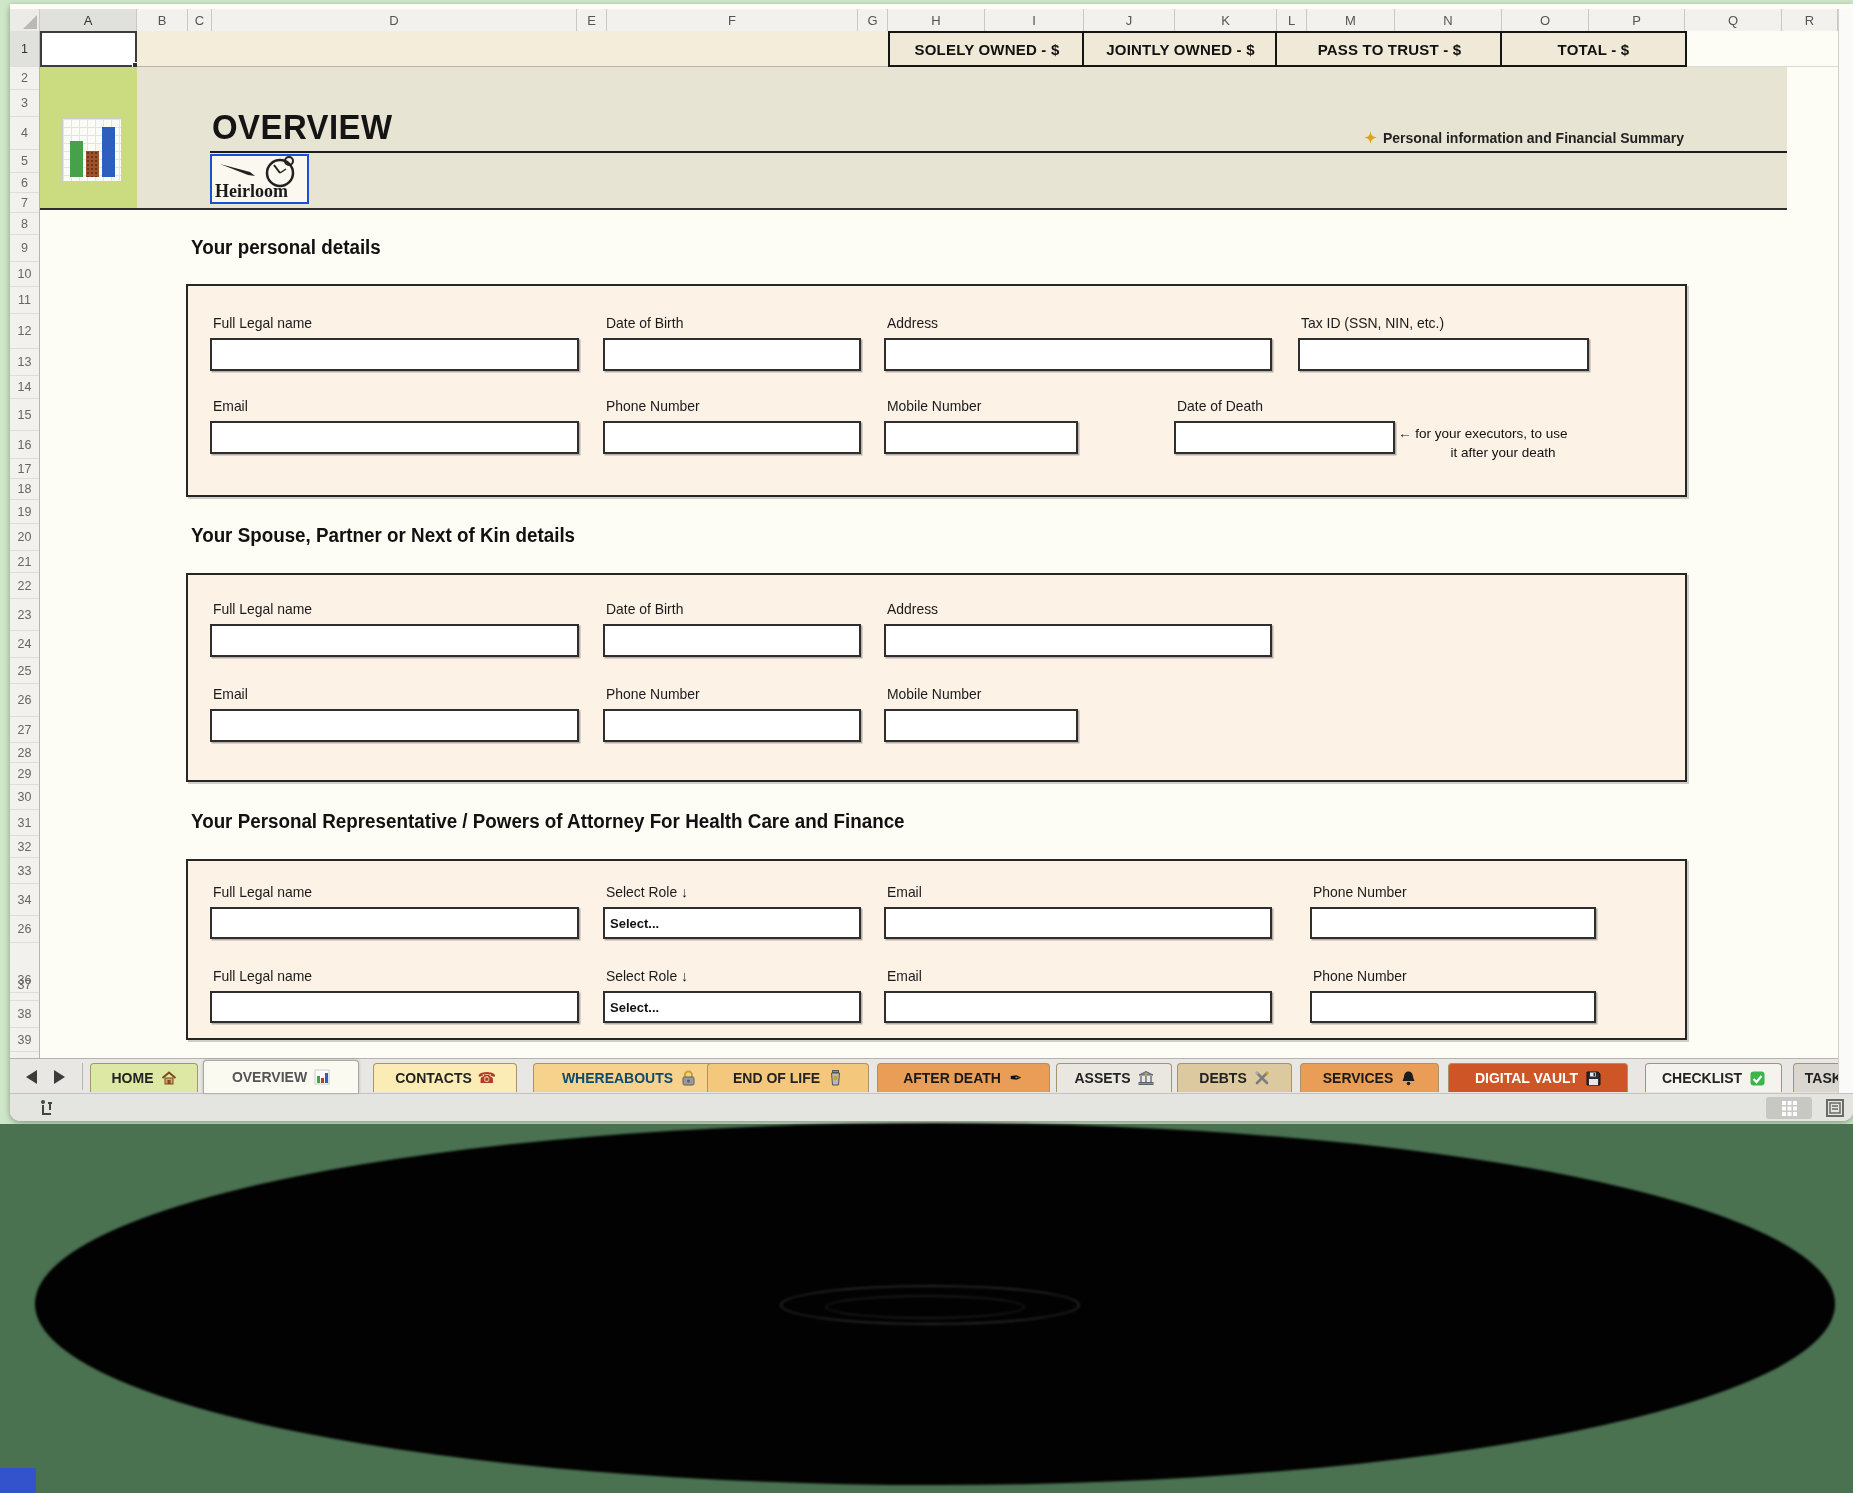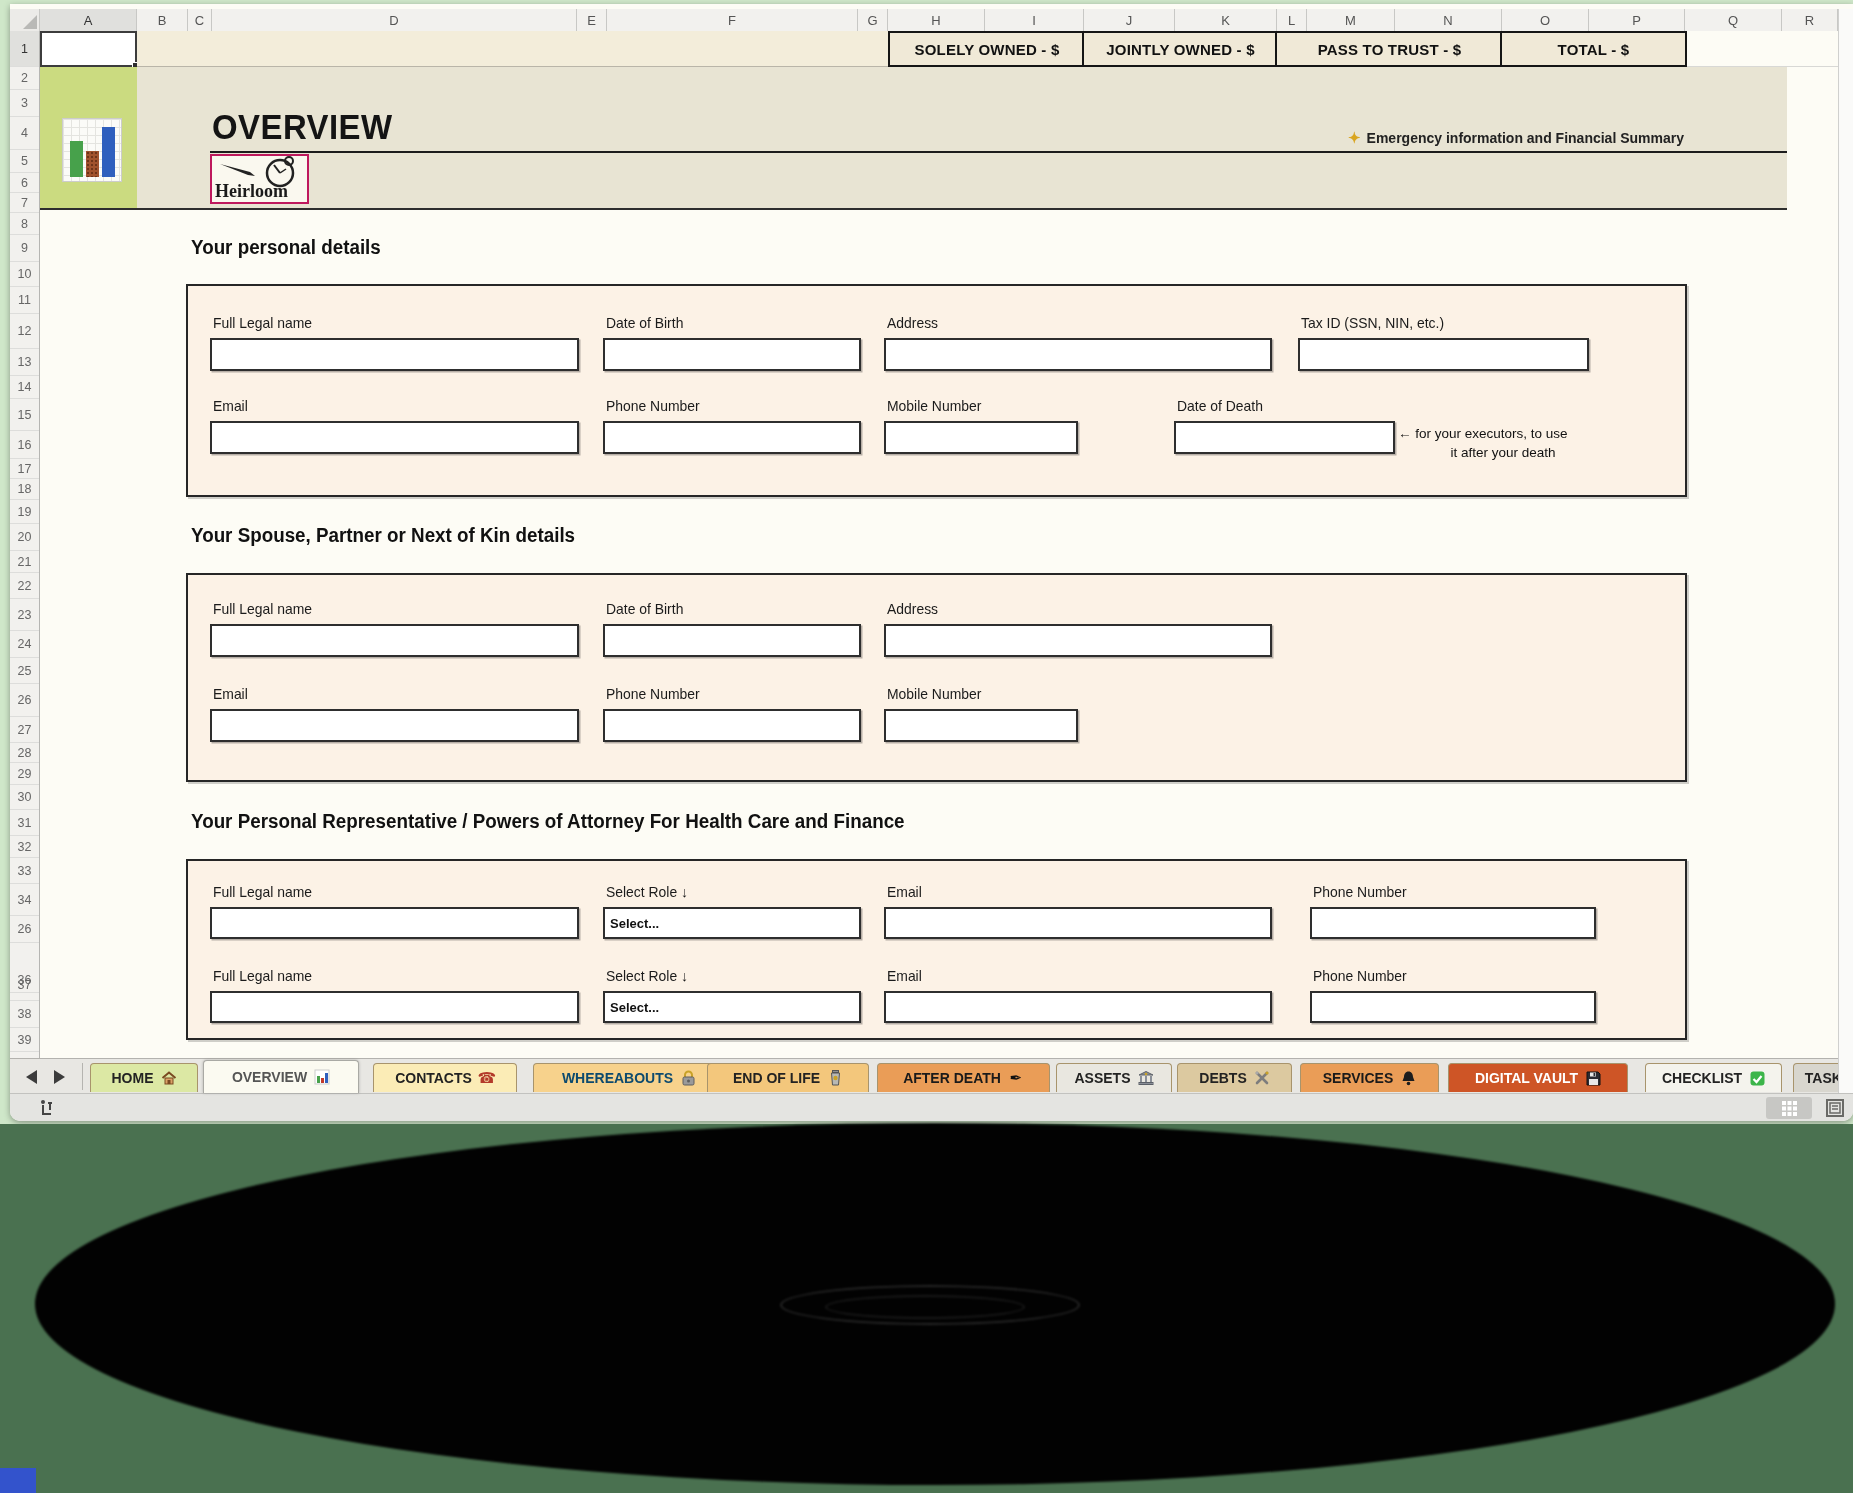--- a/index.html
+++ b/index.html
@@ -53,21 +53,21 @@
                 border:1px solid #ccc;
                 background-image:linear-gradient(#e4e4e0 1px, transparent 1px),linear-gradient(90deg,#e4e4e0 1px, transparent 1px);
                 background-size:8px 8px; }
   #mini-chart i { position:absolute; bottom:4px; display:block; width:13px; }
   .cond-l { transform:scaleX(.94); transform-origin:0 50%; display:inline-block; }
   .cond-r { transform:scaleX(.95); transform-origin:100% 50%; display:inline-block; }
   #sheet-title { position:absolute; left:75px; top:40px; font-size:35px; font-weight:800;
                  color:#141414; letter-spacing:.5px; }
   #band-rule { position:absolute; left:73px; top:84px; width:1577px; height:2px; background:#1c1c1c; }
   #logo-box { position:absolute; left:73px; top:87px; width:99px; height:50px; background:#faf8ef;
-              border:2px solid #be185d; }
+              border:2px solid #1d4ed8; }
   #tagline { position:absolute; right:103px; top:62px; font-size:14px; font-weight:600; color:#222; }
   .spark { color:#d9a520; font-size:15px; margin-right:6px; }
   #subtitle { position:absolute; right:8px; top:92px; font-size:24px; font-weight:700; color:#151515; }
 
   
   .section-title { position:absolute; font-size:20px; font-weight:800; color:#111; white-space:nowrap; }
   .panel { position:absolute; background:#fcf2e6; border:2px solid #262626;
            box-shadow:2px 2px 0 rgba(0,0,0,.18); }
   .f-label { position:absolute; font-size:14.5px; color:#1b1b1b; white-space:nowrap;
              transform:scaleX(.96); transform-origin:0 50%; }
@@ -220,21 +220,21 @@
   <div id="logo-box">
     <svg width="95" height="46" viewBox="0 0 95 46">
       <circle cx="68" cy="17" r="13" fill="none" stroke="#222" stroke-width="2.5"></circle>
       <circle cx="77" cy="5" r="4" fill="none" stroke="#222" stroke-width="2"></circle>
       <line x1="68" y1="17" x2="62" y2="9" stroke="#222" stroke-width="2"></line>
       <line x1="68" y1="17" x2="74" y2="13" stroke="#222" stroke-width="1.5"></line>
       <path d="M8 8 L38 16 L43 20 L36 19 Z" fill="#222"></path>
       <text x="3" y="41" font-family="Liberation Serif, serif" font-weight="bold" font-size="18" fill="#1a1a1a">Heirloom</text>
     </svg>
   </div>
-  <div id="tagline"><span class="spark">✦</span><span>Emergency information and Financial Summary</span></div>
+  <div id="tagline"><span class="spark">✦</span><span>Personal information and Financial Summary</span></div>
 </div>
 
 <div id="content">
     <div class="section-title" style="left: 191px; top: 236px;"><span class="cond-l">Your personal details</span></div>
     <div class="panel" style="left: 186px; top: 284px; width: 1501px; height: 213px;"></div>
     <div class="f-label" style="left: 213px; top: 315px;">Full Legal name</div>
     <div class="f-input" style="left: 210px; top: 338px; width: 369px; height: 33px;"></div>
     <div class="f-label" style="left: 606px; top: 315px;">Date of Birth</div>
     <div class="f-input" style="left: 603px; top: 338px; width: 258px; height: 33px;"></div>
     <div class="f-label" style="left: 887px; top: 315px;">Address</div>

